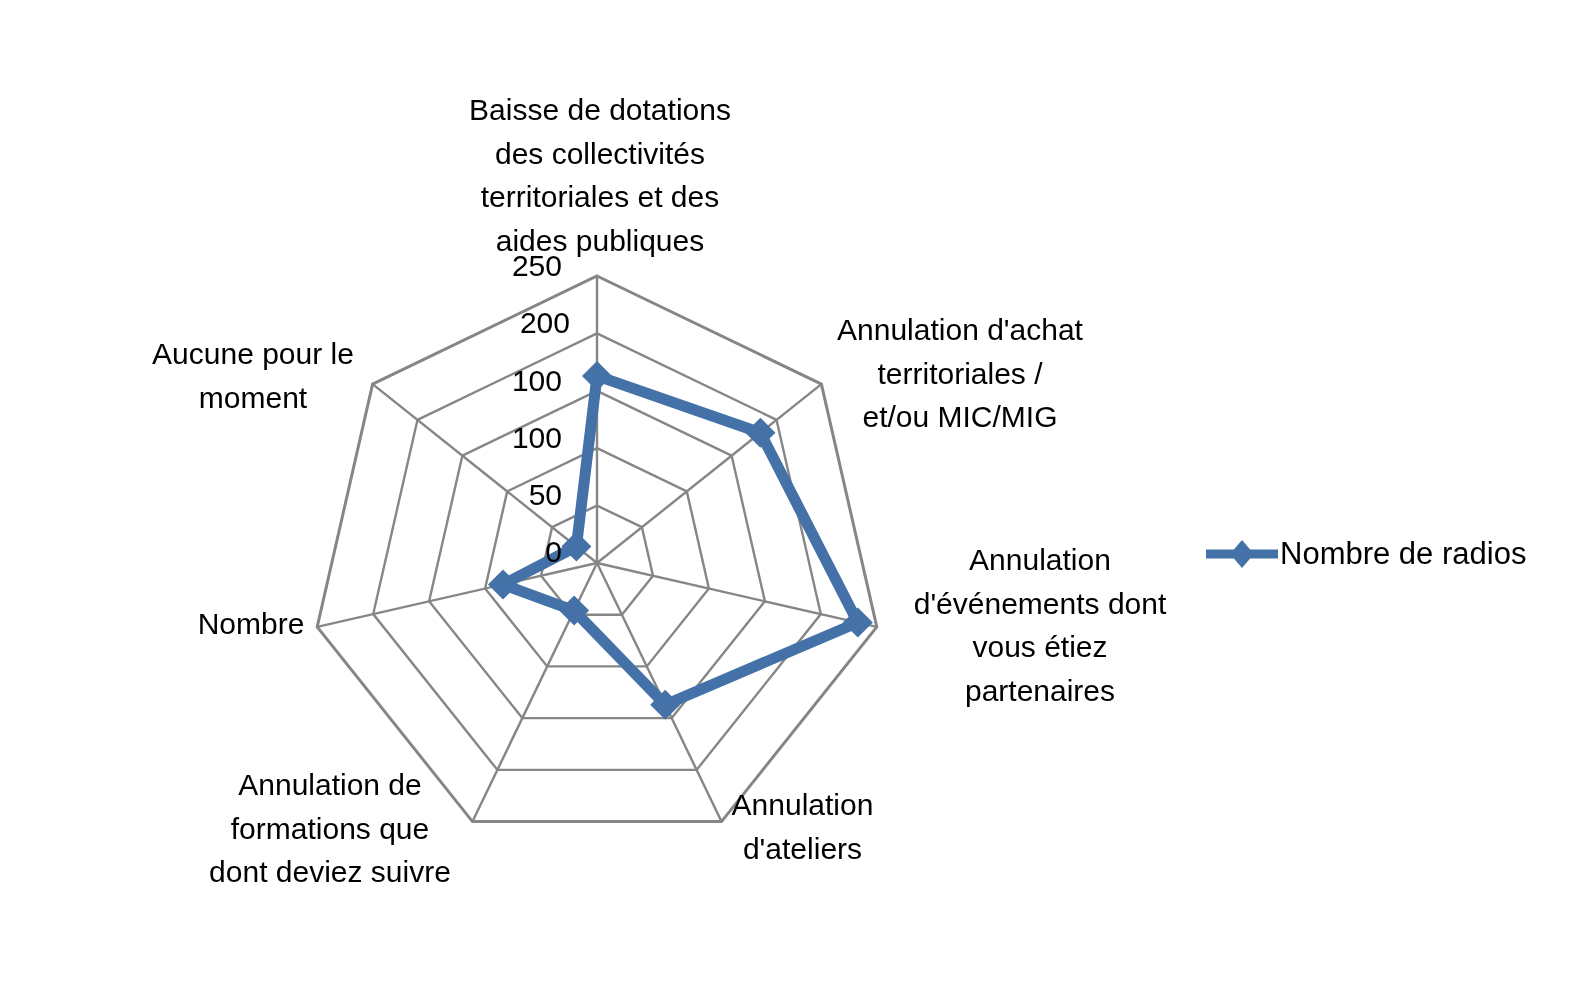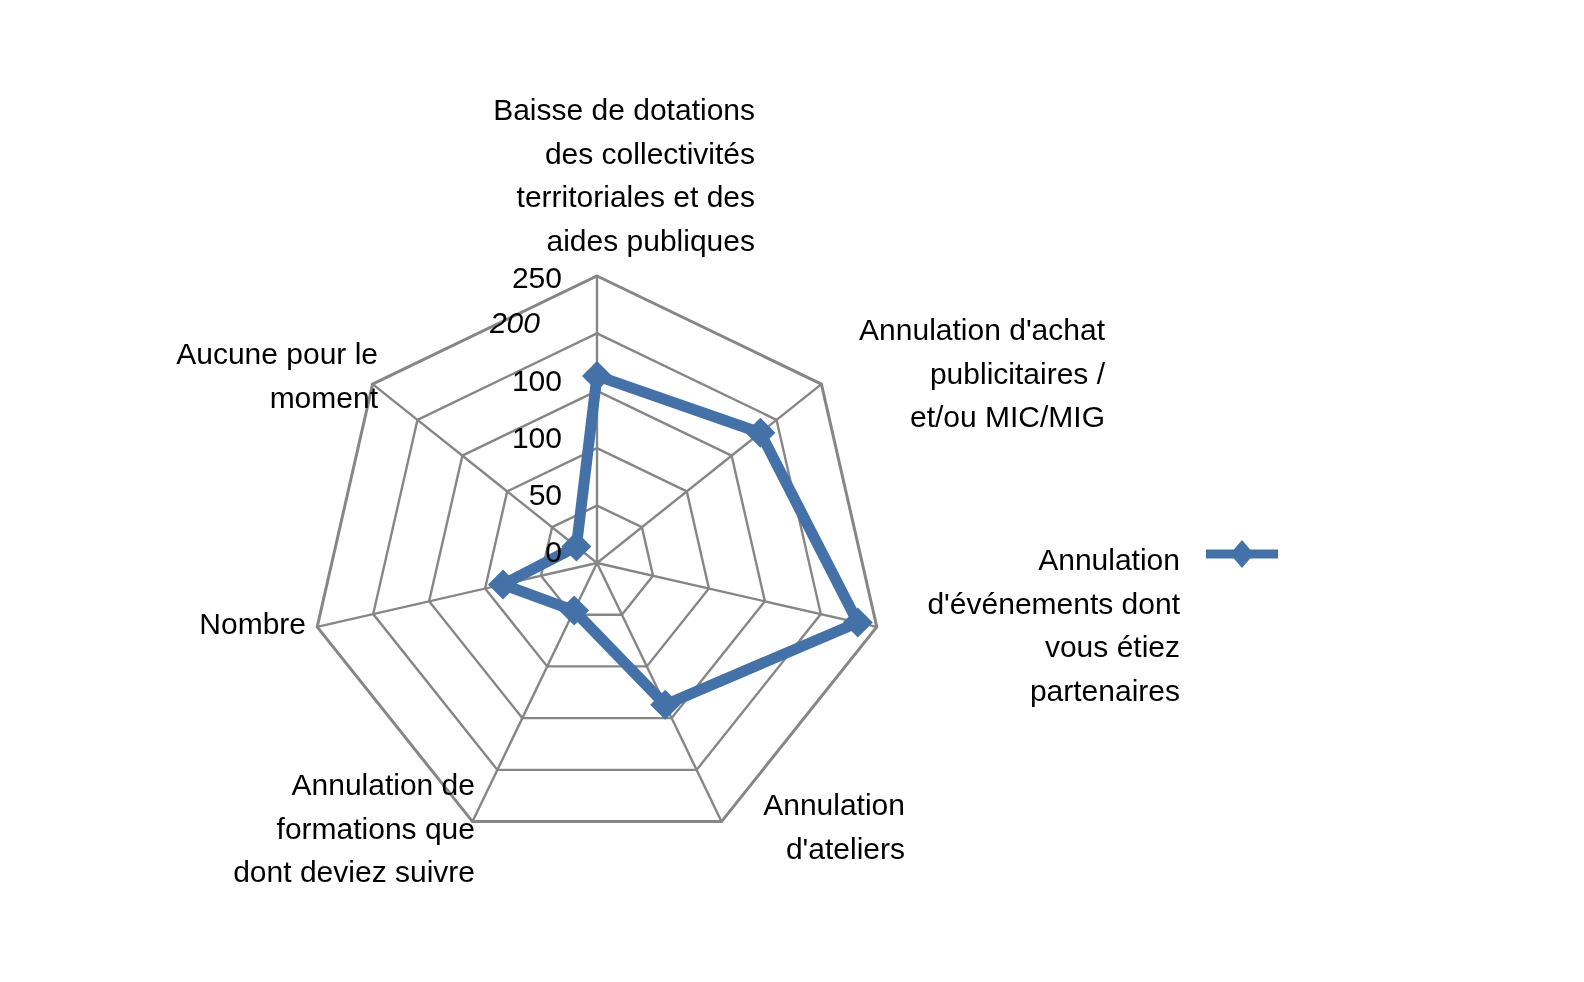--- a/index.html
+++ b/index.html
@@ -24,21 +24,21 @@
     left: 0;
     top: 0;
     width: 1584px;
     height: 982px;
   }
   .axis-label {
     position: absolute;
     font-size: 30px;
     line-height: 1.45;
     color: #000000;
-    text-align: right;
+    text-align: center;
     white-space: pre-line;
     pointer-events: none;
   }
   .tick-label {
     position: absolute;
     font-size: 30px;
     color: #000000;
     text-align: right;
     white-space: nowrap;
   }
@@ -95,46 +95,47 @@
         <polygon points="576.4,531.5 591.4,546.5 576.4,561.5 561.4,546.5" fill="#4472A8"></polygon>
       </g>
   </svg>
 
   <div id="axis-label-layer">
       <div class="axis-label" style="left: 445px; top: 88px; width: 310px;">Baisse de dotations
 des collectivités
 territoriales et des
 aides publiques</div>
       <div class="axis-label" style="left: 815px; top: 308px; width: 290px;">Annulation d'achat
-publicitaires /
+territoriales /
 et/ou MIC/MIG</div>
       <div class="axis-label" style="left: 900px; top: 538px; width: 280px;">Annulation
 d'événements dont
 vous étiez
 partenaires</div>
       <div class="axis-label" style="left: 700px; top: 783px; width: 205px;">Annulation
 d'ateliers</div>
       <div class="axis-label" style="left: 185px; top: 763px; width: 290px;">Annulation de
 formations que
 dont deviez suivre</div>
       <div class="axis-label" style="left: 196px; top: 602px; width: 110px;">Nombre</div>
       <div class="axis-label" style="left: 128px; top: 332px; width: 250px;">Aucune pour le
 moment</div>
     </div>
   <div id="tick-label-layer">
       <div class="tick-label" style="left: 462px; top: 535px; width: 100px;">0</div>
       <div class="tick-label" style="left: 462px; top: 478px; width: 100px;">50</div>
       <div class="tick-label" style="left: 462px; top: 421px; width: 100px; text-align: right;">100</div>
       <div class="tick-label" style="left: 462px; top: 364px; width: 100px;">100</div>
-      <div class="tick-label" style="left: 440px; top: 306px; width: 100px; font-style: italic;">200</div>
-      <div class="tick-label" style="left: 462px; top: 249px; width: 100px; margin-top: 12px;">250</div>
+      <div class="tick-label" style="left: 470px; top: 306px; width: 100px;">200</div>
+      <div class="tick-label" style="left: 462px; top: 249px; width: 100px;">250</div>
     </div>
 
   <div class="legend">
     <span class="legend-swatch">
       <svg width="76" height="40" viewBox="0 0 76 40">
         <line x1="2" y1="20" x2="74" y2="20" stroke="#4472A8" stroke-width="9"></line>
         <polygon points="38,6 50,20 38,34 26,20" fill="#4472A8"></polygon>
       </svg>
     </span>
+    <span class="legend-text">Nombre de radios</span>
   </div>
 
 </div>
 
 </body></html>

